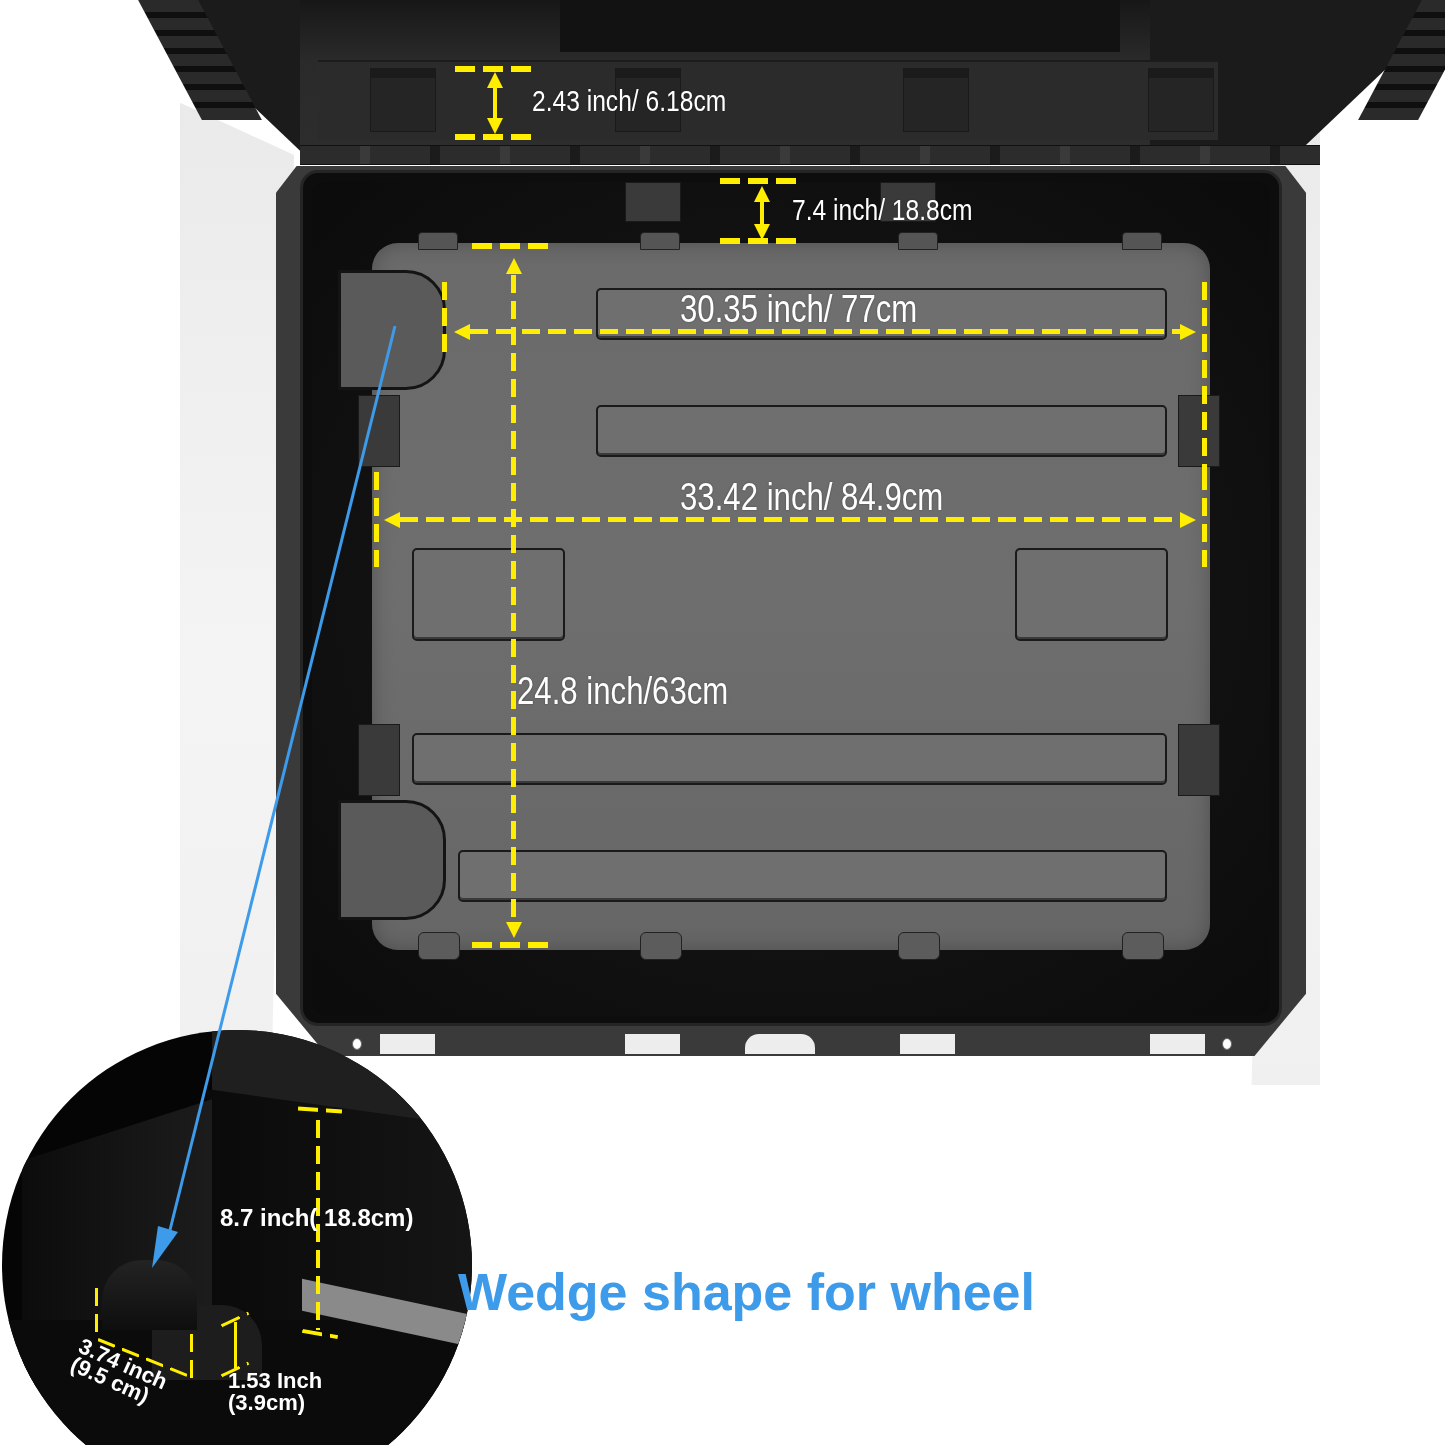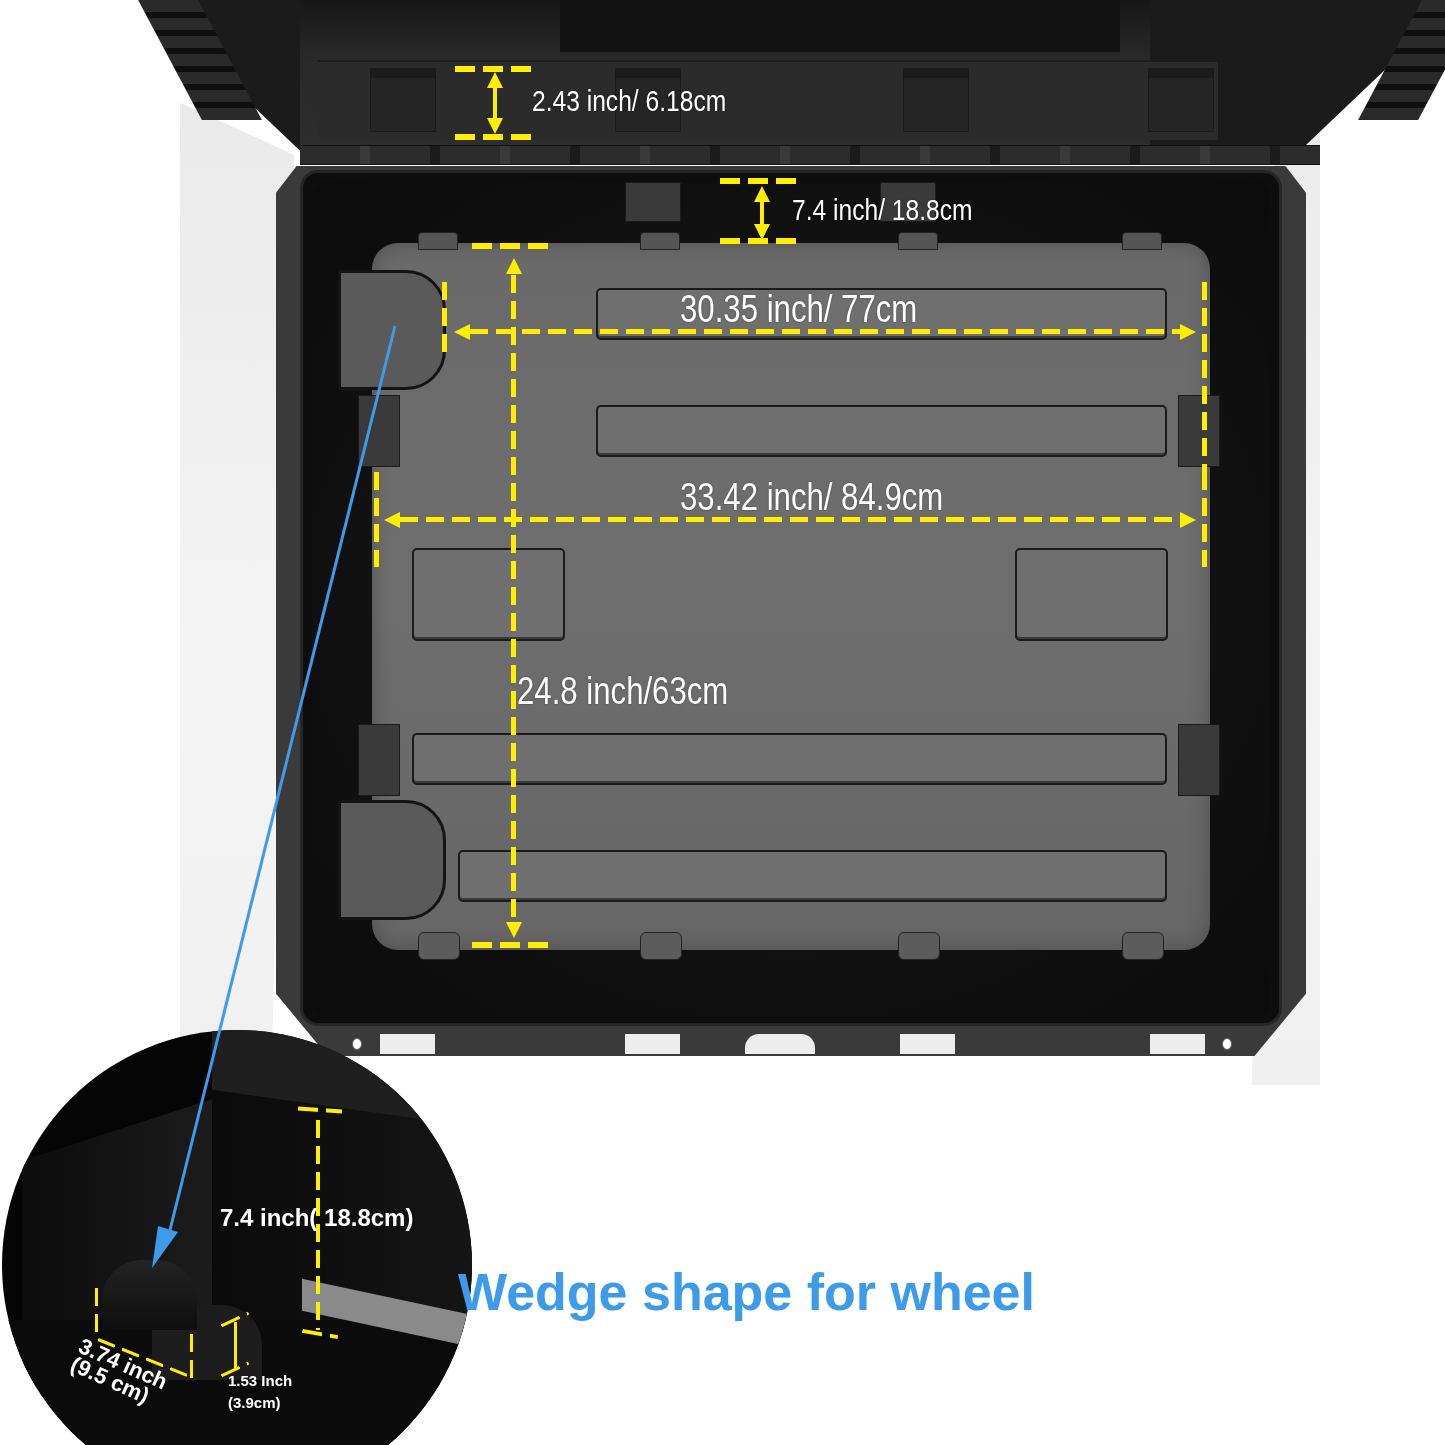--- a/index.html
+++ b/index.html
@@ -214,34 +214,34 @@
   <div class="inset-lid"></div>
   <div class="inset-left"></div>
   <div class="inset-floor"></div>
   <div class="inset-stripe"></div>
   <div class="inset-step"></div>
   <div class="inset-wedge"></div>
 
   <div class="dash-v" style="left:314px; top:90px; height:210px; width:4px;"></div>
   <div class="dash-short" style="left:296px; top:78px; width:44px; height:4px; transform: rotate(4deg);"></div>
   <div class="dash-short" style="left:300px; top:302px; width:36px; height:4px; transform: rotate(10deg);"></div>
-  <div class="inset-label" style="left:218px; top:174px; font-size:24px;">7.4 inch( 18.8cm)</div>
+  <div class="inset-label" style="left:218px; top:174px; font-size:24px;">8.7 inch( 18.8cm)</div>
 
   <div class="dash-v" style="left:93px; top:258px; height:50px; width:3px;"></div>
   <div class="dash-v" style="left:188px; top:304px; height:45px; width:3px;"></div>
   <div class="dash-h" style="left:96px; top:308px; width:96px; height:3px; transform: rotate(22deg); transform-origin:left center;"></div>
   <div class="inset-label" style="left:82px; top:306px; font-size:22px; transform: rotate(24deg); transform-origin:left top; line-height: 20px;">
     <div>3.74 inch</div>
     <div>(9.5 cm)</div>
   </div>
 
   <div class="solid-v" style="left:232px; top:292px; height:46px; width:3px;"></div>
   <div class="dash-short" style="left:218px; top:288px; width:30px; height:3px; transform: rotate(-25deg);"></div>
   <div class="dash-short" style="left:218px; top:338px; width:30px; height:3px; transform: rotate(-25deg);"></div>
-  <div class="inset-label" style="left:226px; top:340px; font-size:15px; line-height:22px;">
+  <div class="inset-label" style="left:226px; top:340px; font-size:22px; line-height:22px;">
     <div>1.53 Inch</div>
     <div>(3.9cm)</div>
   </div>
 </div>
 
 <svg class="pointer-svg" viewBox="0 0 1445 1445">
   <line x1="395" y1="326" x2="170" y2="1230" stroke="#3d9be9" stroke-width="3"></line>
   <polygon points="152,1268 158,1226 178,1232" fill="#3d9be9"></polygon>
 </svg>
 

